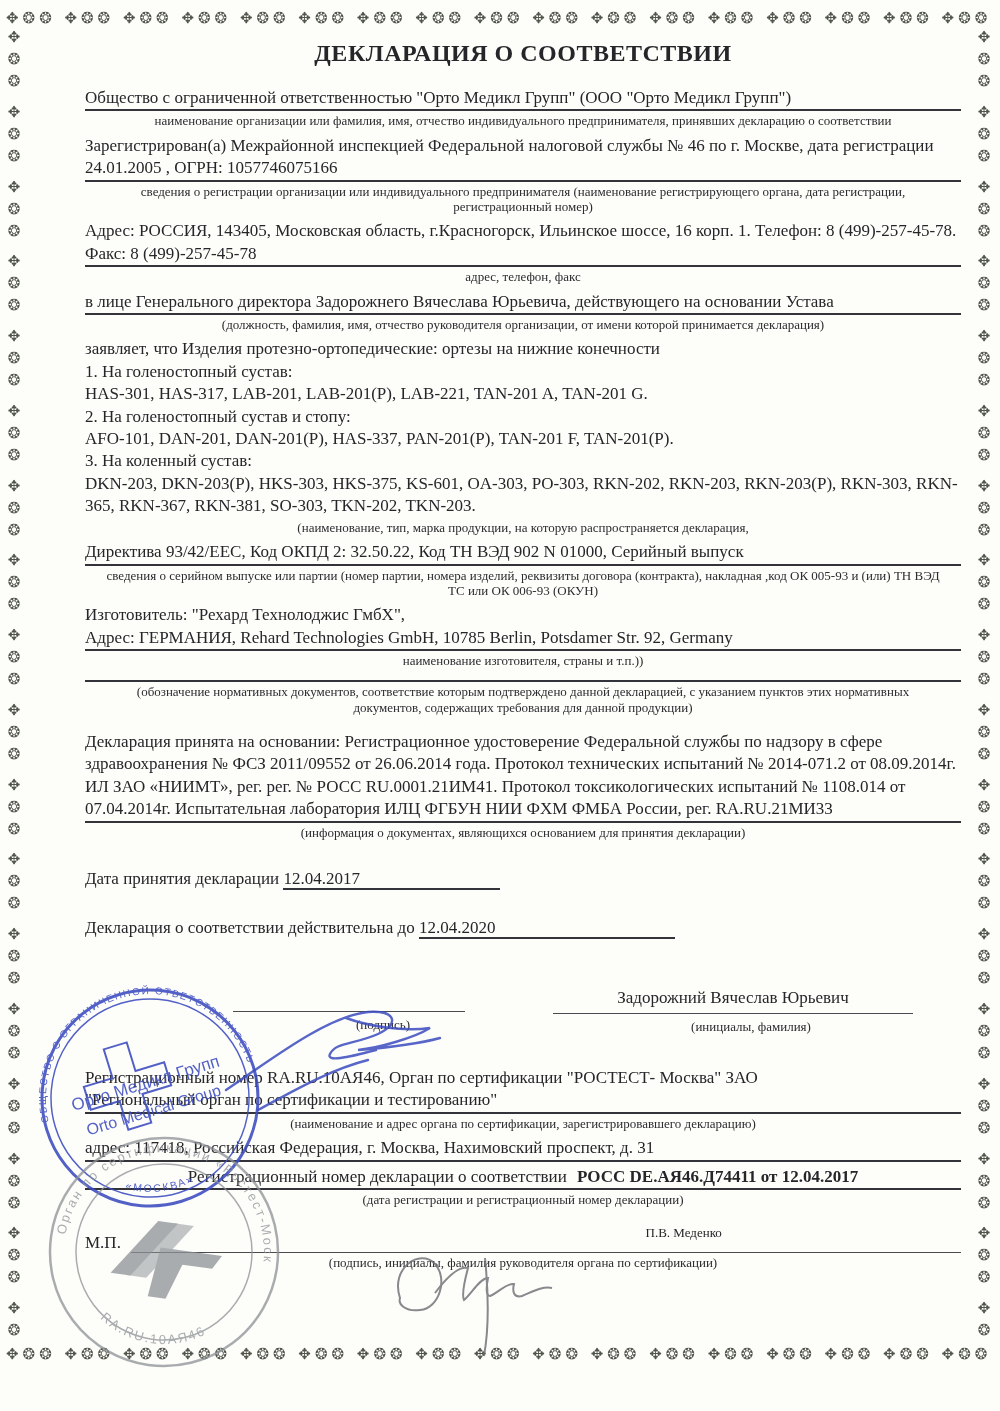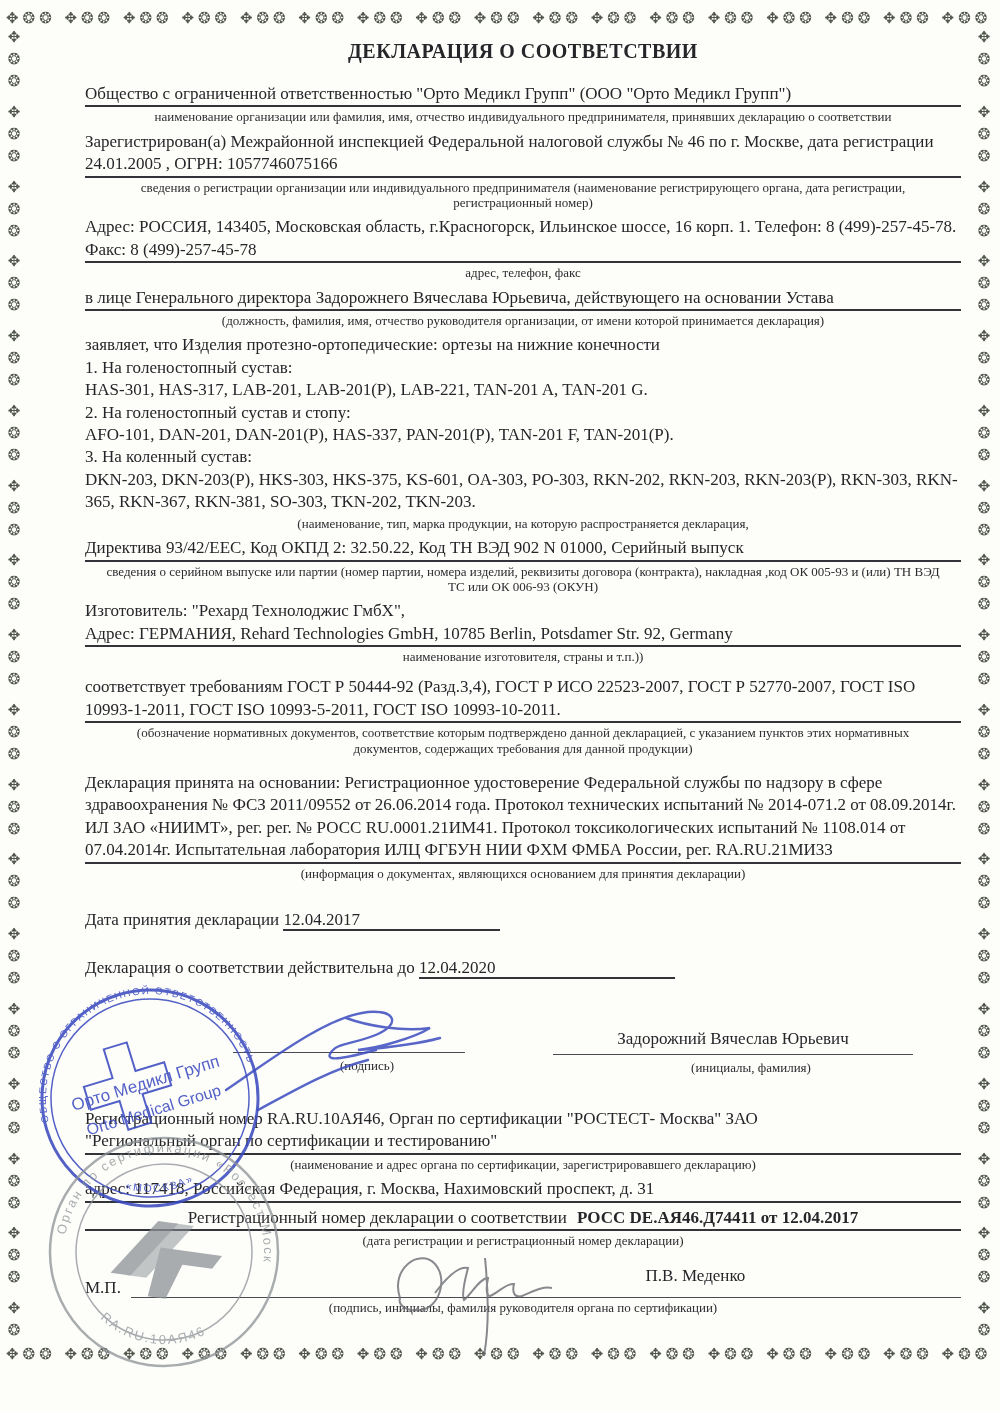--- a/index.html
+++ b/index.html
@@ -28,48 +28,48 @@
   .orn.bottom { top:1342px; }
   .orn.v { top:28px; height:1310px; width:24px; writing-mode:vertical-rl; text-orientation:mixed; line-height:24px; }
   .orn.left { left:2px; }
   .orn.right { left:972px; }
 
   .content {
     position:absolute;
     left:85px; top:40px; width:876px;
   }
   .title {
-    text-align:center; font-weight:bold; font-size:20px;
+    text-align:center; font-weight:bold; font-size:24px;
     letter-spacing:.5px; margin-bottom:20px;
   }
   .t { font-size:17px; line-height:1.32; }
   .u { border-bottom:2px solid #33343a; }
   .rule { border-bottom:2px solid #33343a; height:1px; margin-top:-1px; }
   .cap {
     font-size:13px; line-height:1.18; text-align:center;
     color:#2c2c30; margin:2px 18px 6px 18px;
   }
   .row { display:flex; align-items:baseline; }
   .row .fill { flex:1; }
   .bold { font-weight:bold; }
   .gap6 { height:6px; } .gap10 { height:10px; }
   .gap22 { height:22px; } .gap26 { height:26px; }
 
   
   .sig-area { position:relative; height:128px; }
   .sig-line-left { position:absolute; left:148px; top:72px; width:232px; border-bottom:1.5px solid #4a4a50; }
-  .sig-cap-left { position:absolute; left:148px; top:76px; width:232px; }
+  .sig-cap-left { position:absolute; left:164px; top:76px; width:232px; }
   .sig-name-right { position:absolute; left:468px; top:48px; width:360px; text-align:center; }
   .sig-line-right { position:absolute; left:468px; top:74px; width:360px; border-bottom:1.5px solid #4a4a50; }
   .sig-cap-right { position:absolute; left:468px; top:78px; width:360px; }
 
   .mp-row { display:flex; align-items:flex-end; margin-top:18px; }
   .mp-label { font-size:17px; padding-right:10px; }
   .mp-line { flex:1; border-bottom:1.5px solid #4a4a50; display:flex; }
-  .mp-name { margin-left:62%; font-size:17px; padding-bottom:11px; white-space:nowrap; }
+  .mp-name { margin-left:62%; font-size:13px; padding-bottom:11px; white-space:nowrap; }
 
   
   .stamp { position:absolute; pointer-events:none; }
   .stamp.blue { left:34px; top:982px; transform:rotate(-17deg); opacity:.88; }
   .stamp.gray { left:42px; top:1130px; transform:rotate(8deg); opacity:.75; }
   .sig-svg { position:absolute; pointer-events:none; }
   .sig-svg.blue { left:218px; top:998px; opacity:.85; }
   .sig-svg.gray { left:380px; top:1238px; opacity:.8; }
 </style>
 </head>
@@ -110,21 +110,20 @@
     <div class="cap">(наименование, тип, марка продукции, на которую распространяется декларация,</div>
 
     <div class="t u">Директива 93/42/ЕЕС, Код ОКПД 2:  32.50.22, Код ТН ВЭД 902 N 01000, Серийный выпуск</div>
     <div class="cap">сведения о серийном выпуске или партии (номер партии, номера изделий, реквизиты договора (контракта), накладная ,код ОК 005-93 и (или) ТН ВЭД ТС или ОК 006-93 (ОКУН)</div>
 
     <div class="t">Изготовитель: "Рехард Технолоджис ГмбХ",</div>
     <div class="t u">Адрес: ГЕРМАНИЯ, Rehard Technologies GmbH, 10785 Berlin, Potsdamer Str. 92, Germany</div>
     <div class="cap">наименование изготовителя, страны и т.п.))</div>
 
     <div class="gap6"></div>
-    <div class="t">соответствует требованиям ГОСТ Р 50444-92 (Разд.3,4), ГОСТ Р ИСО 22523-2007, ГОСТ Р 52770-2007, ГОСТ  ISO 10993-1-2011, ГОСТ  ISO 10993-5-2011, ГОСТ  ISO 10993-10-2011.</div>
     <div class="rule"></div>
     <div class="cap">(обозначение нормативных документов, соответствие которым подтверждено данной декларацией, с указанием пунктов этих нормативных документов, содержащих требования для данной продукции)</div>
 
     <div class="gap10"></div>
     <div class="t">Декларация принята на основании: Регистрационное удостоверение Федеральной службы по надзору в сфере здравоохранения № ФСЗ 2011/09552 от 26.06.2014 года. Протокол  технических испытаний № 2014-071.2 от 08.09.2014г. ИЛ ЗАО «НИИМТ», рег. рег. № РОСС RU.0001.21ИМ41. Протокол токсикологических испытаний № 1108.014 от 07.04.2014г. Испытательная лаборатория ИЛЦ ФГБУН НИИ ФХМ ФМБА России, рег. RA.RU.21МИ33</div>
     <div class="rule"></div>
     <div class="cap">(информация о документах, являющихся основанием для принятия декларации)</div>
 
     <div class="gap22"></div>
     <div class="t">

